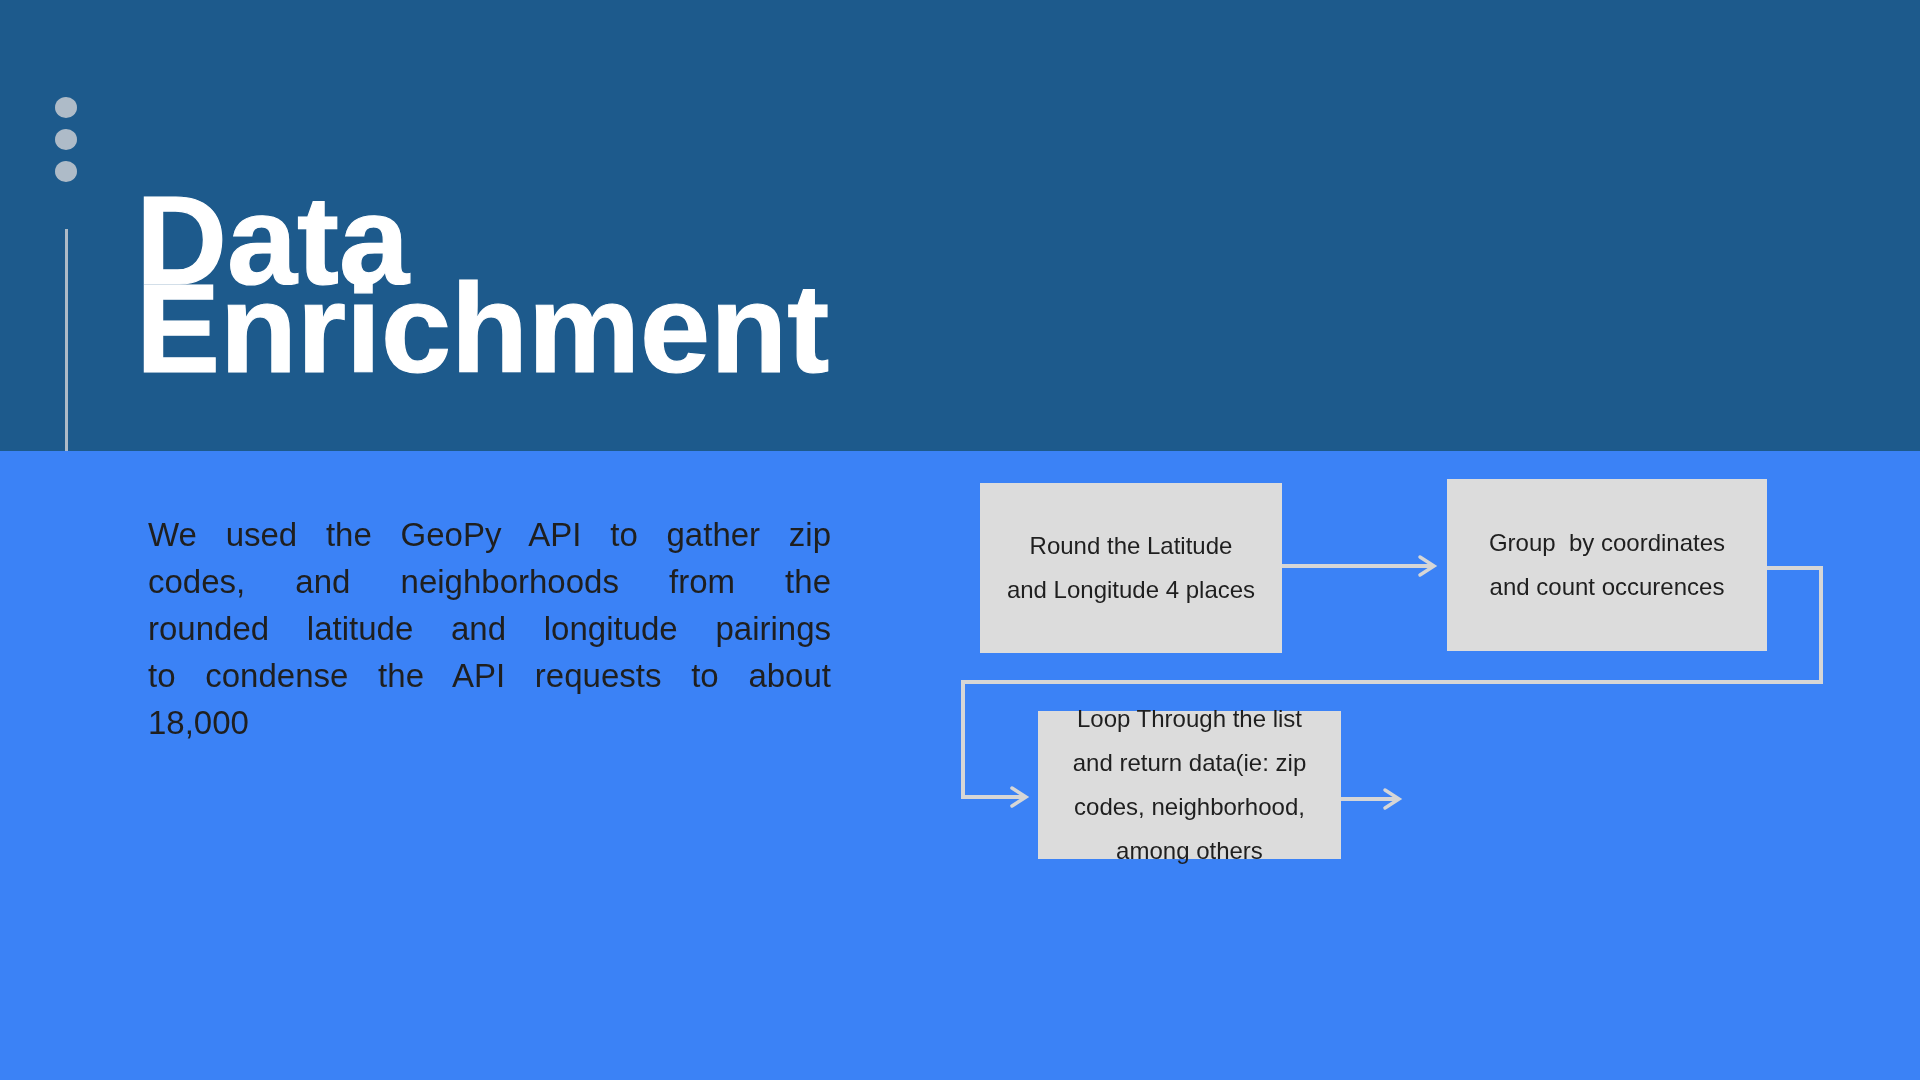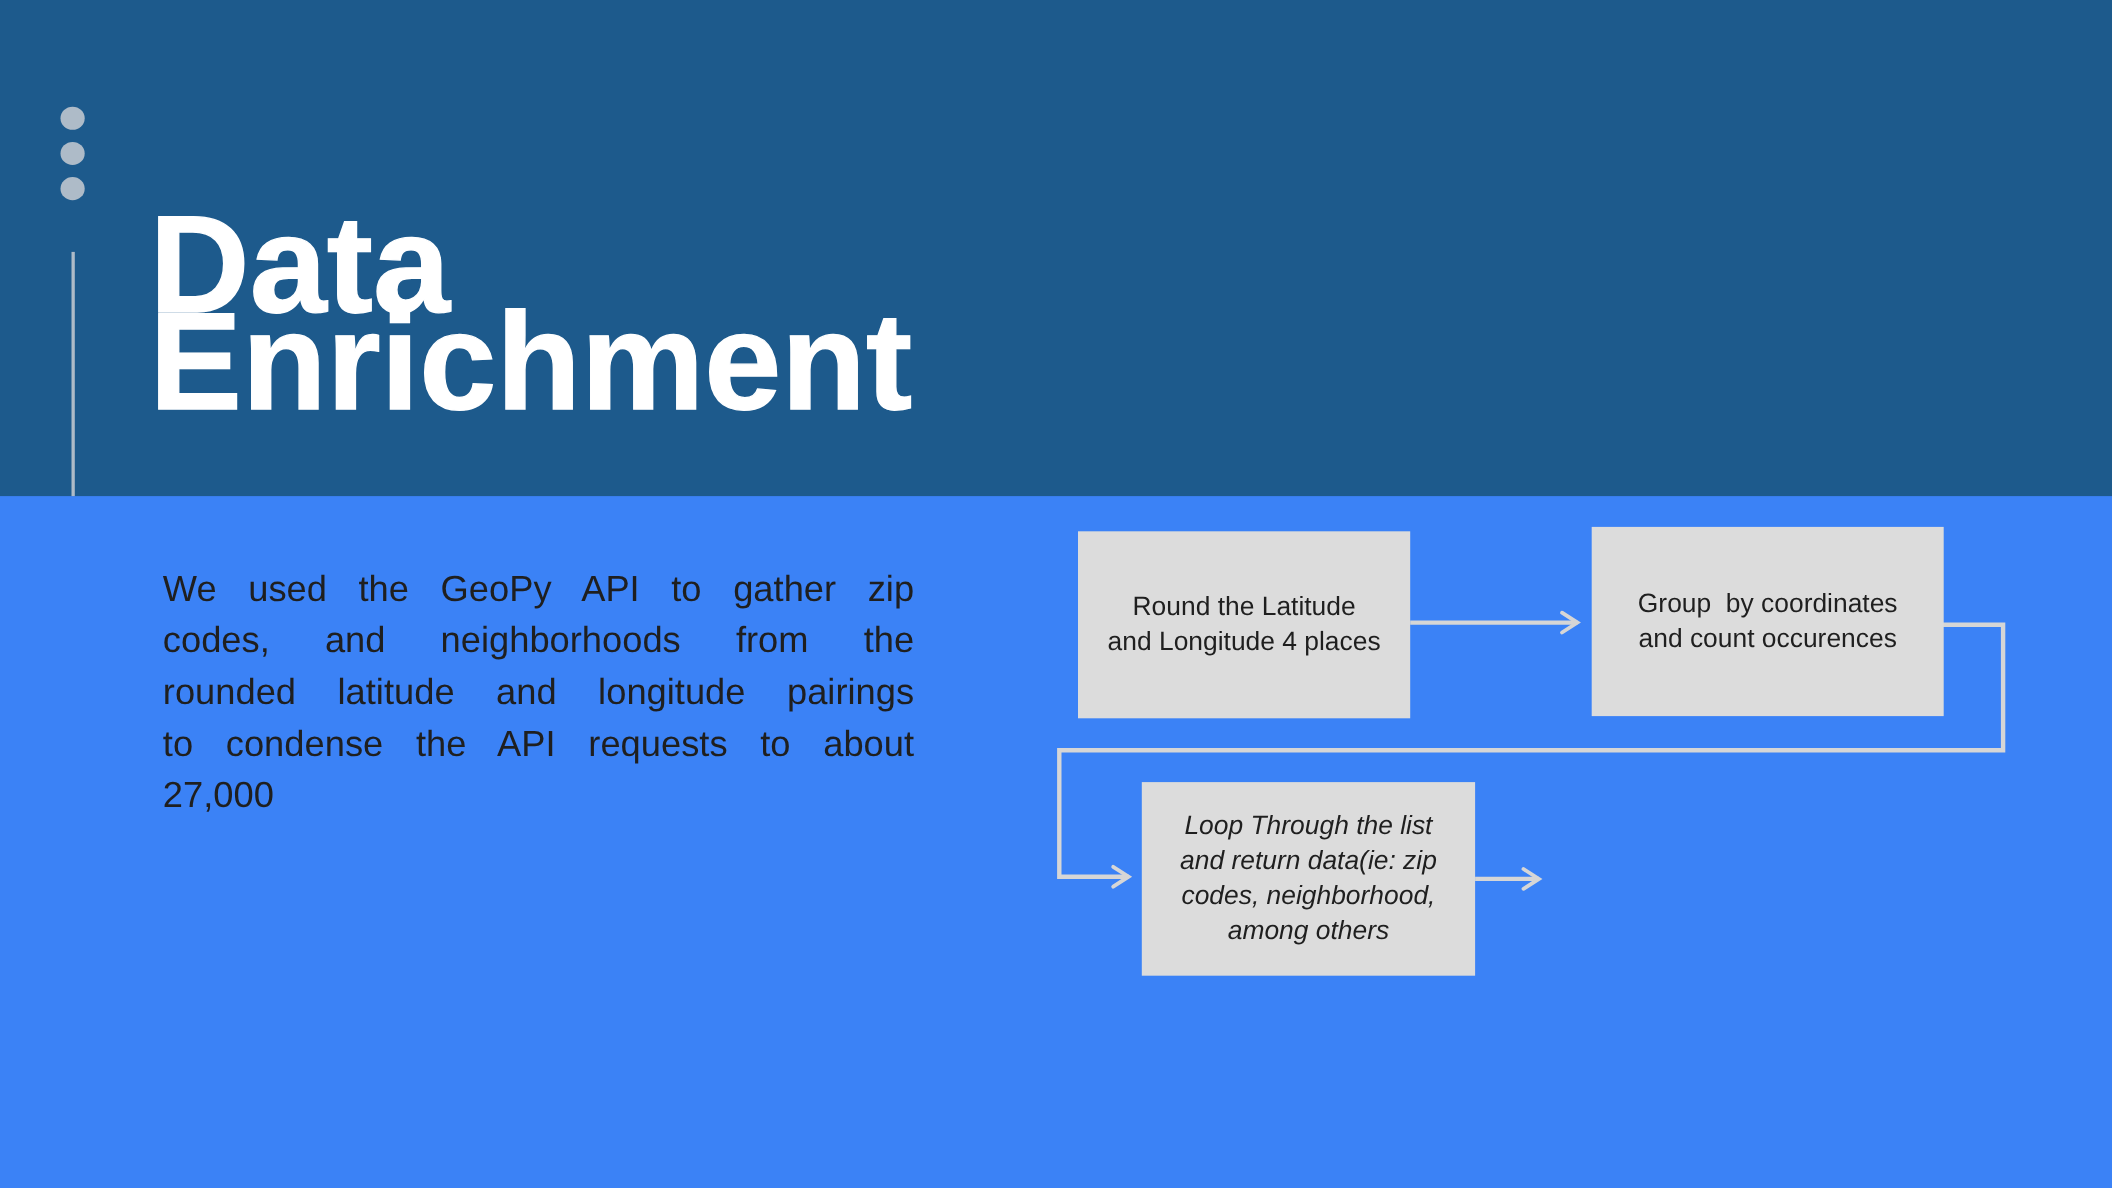--- a/index.html
+++ b/index.html
@@ -38,26 +38,26 @@
     white-space:pre-wrap;
     text-align:justify;
     text-align-last:justify;
   }
   .flow-box{
     position:absolute;
     background:#dcdcdc;
     color:#1f1f1f;
     display:flex;align-items:center;justify-content:center;
     text-align:center;
-    font-size:24px;line-height:32px;
+    font-size:24px;line-height:44px;
   }
   .flow-box span{white-space:pre-wrap;}
   .box1{left:980px;top:483px;width:302px;height:170px;}
   .box2{left:1447px;top:479px;width:320px;height:172px;}
-  .box3{left:1038px;top:711px;width:303px;height:176px;font-style:italic;}
+  .box3{left:1038px;top:711px;width:303px;height:148px;}
   .box4{left:1412px;top:719px;width:297px;height:171px;}
   .connectors{position:absolute;left:0;top:0;width:1920px;height:1080px;pointer-events:none;}
 </style>
 </head>
 <body>
 
 <div class="slide">
 
   <div class="band"></div>
 
@@ -69,21 +69,21 @@
 
   <div class="vline"></div>
 
   <h1 class="title">Data
 Enrichment</h1>
 
   <p class="body-text">We used the GeoPy API to gather zip
 codes, and neighborhoods from the
 rounded latitude and longitude pairings
 to condense the API requests to about
-27,000</p>
+18,000</p>
 
   <svg class="connectors" viewBox="0 0 1920 1080" xmlns="http://www.w3.org/2000/svg">
     <defs>
       <marker id="arrowhead" markerUnits="userSpaceOnUse" markerWidth="26" markerHeight="26" refX="18" refY="13" orient="auto">
         <path d="M4,4 L18,13 L4,22" fill="none" stroke="#d6d6d6" stroke-width="3.5" stroke-linecap="round"></path>
       </marker>
     </defs>
     <path d="M1282 566 L1434 566" fill="none" stroke="#d6d6d6" stroke-width="4" marker-end="url(#arrowhead)"></path>
     <path d="M1747 568 L1821 568 L1821 682 L963 682 L963 797 L1026 797" fill="none" stroke="#d6d6d6" stroke-width="4" marker-end="url(#arrowhead)"></path>
     <path d="M1341 799 L1399 799" fill="none" stroke="#d6d6d6" stroke-width="4" marker-end="url(#arrowhead)"></path>

